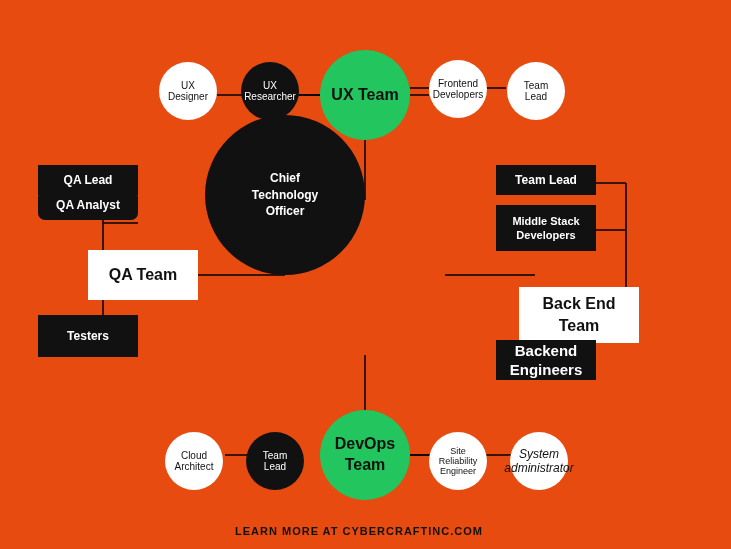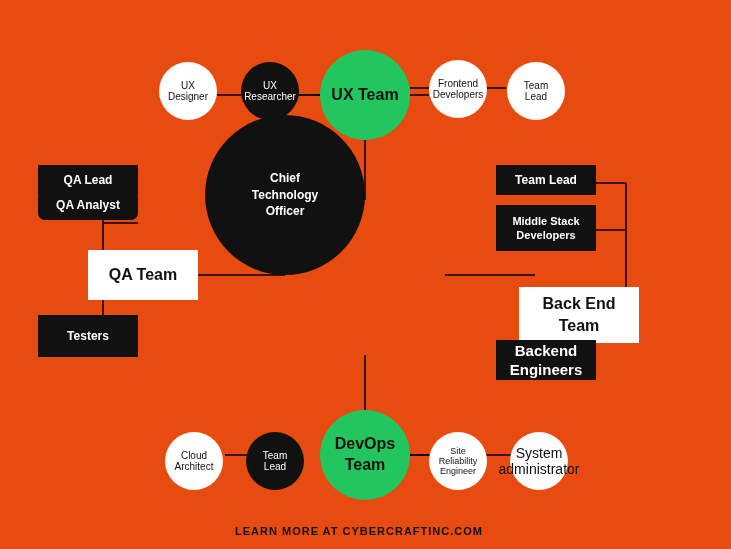--- a/index.html
+++ b/index.html
@@ -258,21 +258,21 @@
 Lead</span>
   </div>
 
   <div class="role-circle-white small" style="left:429px; top:432px;">
     <span style="white-space:pre-line; font-size:9px;">Site
 Reliability
 Engineer</span>
   </div>
 
   <div class="role-circle-white small" style="left:510px; top:432px;">
-    <span style="white-space:pre-line; font-size:14px;">System
+    <span style="white-space:pre-line; font-size:12px;font-style:italic;">System
 administrator</span>
   </div>
 
   <div class="footer">
     <span>LEARN MORE AT CYBERCRAFTINC.COM</span>
   </div>
 
 </div>
 
 </body></html>

